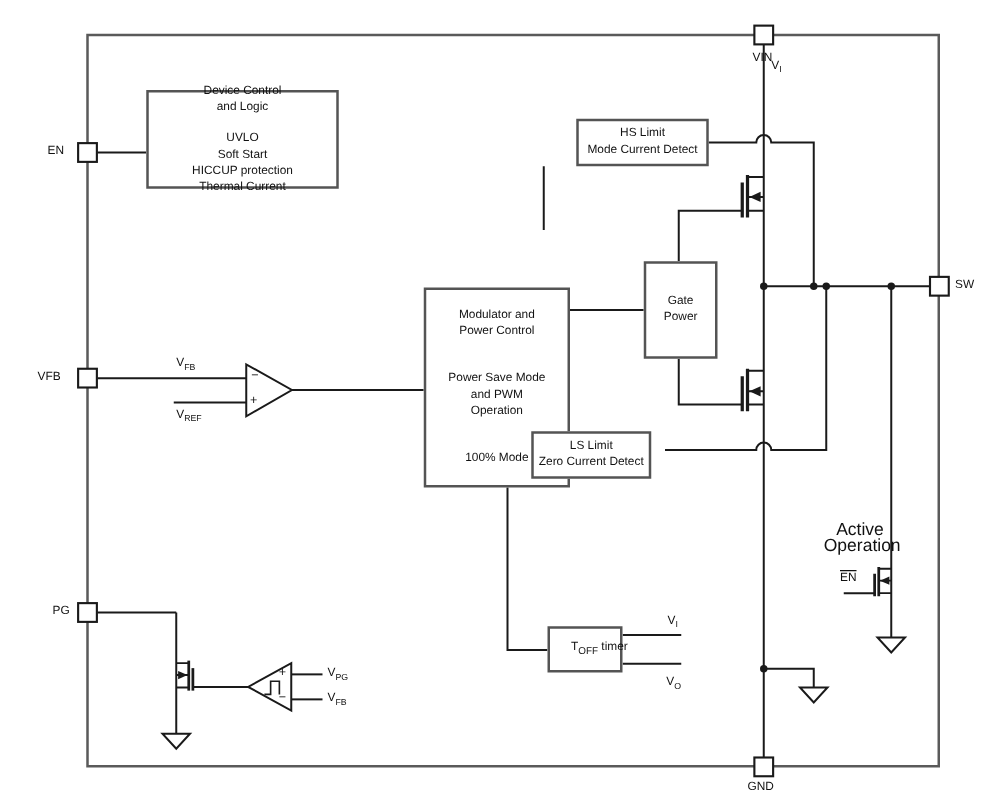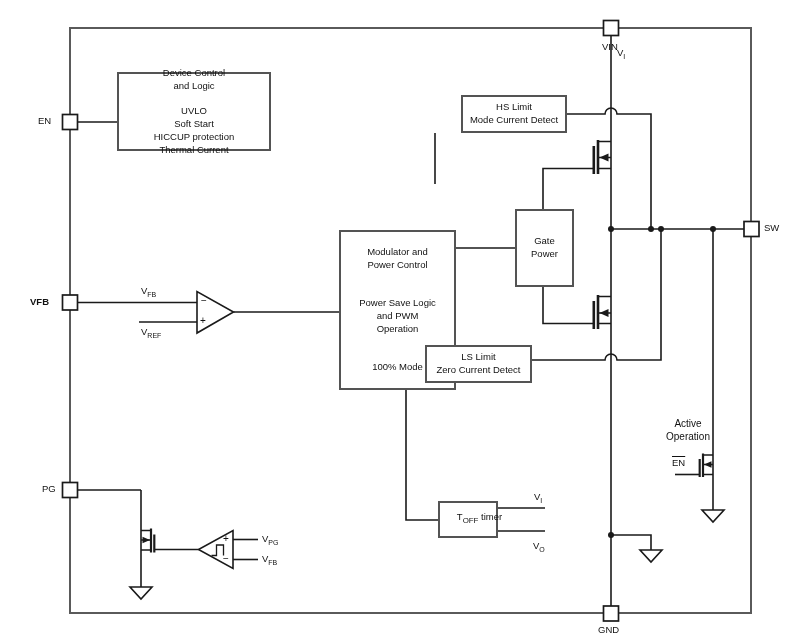--- a/index.html
+++ b/index.html
@@ -7,21 +7,21 @@
           font-family:"Liberation Sans",sans-serif;color:#111;overflow:hidden;}
   .canvas svg{position:absolute;left:0;top:0;}
   .block{position:absolute;border:2px solid #545454;background:#fff;box-sizing:border-box;
          display:flex;flex-direction:column;align-items:center;justify-content:center;
          font-size:9.5px;line-height:12.8px;text-align:center;z-index:2;}
   .block .ln{min-height:12.8px;white-space:nowrap;}
   .lbl{position:absolute;font-size:9.5px;line-height:11px;white-space:nowrap;z-index:3;}
   .lbl sub{font-size:7px;}
   .sign{position:absolute;font-size:10px;line-height:10px;z-index:3;}
   .overline{text-decoration:overline;}
-  .ad-label{position:absolute;width:58px;text-align:center;font-size:10px;line-height:13px;z-index:3;}
+  .ad-label{position:absolute;width:58px;text-align:center;font-size:14px;line-height:13px;z-index:3;}
 </style>
 </head>
 <body>
 
 <div class="canvas">
 
   <svg width="797" height="641" viewBox="0 0 797 641">
 
     <rect x="70" y="28" width="681" height="585" fill="none" stroke="#5a5a5a" stroke-width="2"></rect>
 
@@ -122,45 +122,45 @@
   <div class="block" style="left:425px;top:95px;width:106px;height:38px;margin-left:36px;">
     <div class="ln">HS Limit</div>
     <div class="ln">Mode Current Detect</div>
   </div>
 
   <div class="block" style="left:339px;top:184px;width:117px;height:160px;margin-top:46px;">
     <div class="ln">Modulator and</div>
     <div class="ln">Power Control</div>
     <div class="ln"></div>
     <div class="ln"></div>
-    <div class="ln">Power Save Logic</div>
+    <div class="ln">Power Save Mode</div>
     <div class="ln">and PWM</div>
     <div class="ln">Operation</div>
     <div class="ln"></div>
     <div class="ln"></div>
     <div class="ln">100% Mode</div>
   </div>
 
   <div class="block" style="left:515px;top:209px;width:59px;height:78px;">
     <div class="ln">Gate</div>
     <div class="ln">Power</div>
   </div>
 
-  <div class="block" style="left:425px;top:345px;width:107px;height:38px;">
+  <div class="block" style="left:425px;top:345px;width:96px;height:38px;">
     <div class="ln">LS Limit</div>
     <div class="ln">Zero Current Detect</div>
   </div>
 
   <div class="block" style="left:438px;top:501px;width:60px;height:37px;padding-left:23px;">
     <div class="ln"><span>T</span><sub>OFF</sub><span> timer</span></div>
   </div>
 
   <span class="lbl" style="left:602px;top:8px;margin-top:33px;">VIN</span>
   <span class="lbl" style="left:38px;top:115px;">EN</span>
-  <span class="lbl" style="left:30px;top:296px;font-weight:bold;">VFB</span>
+  <span class="lbl" style="left:30px;top:296px;">VFB</span>
   <span class="lbl" style="left:42px;top:483px;">PG</span>
   <span class="lbl" style="left:764px;top:222px;">SW</span>
   <span class="lbl" style="left:598px;top:624px;text-align:center;">GND</span>
 
   <span class="lbl" style="left:617px;top:47px;"><span>V</span><sub>I</sub></span>
 
   <span class="lbl" style="left:141px;top:285px;"><span>V</span><sub>FB</sub></span>
   <span class="lbl" style="left:141px;top:326px;"><span>V</span><sub>REF</sub></span>
   <span class="sign" style="left:201px;top:296px;">−</span>
   <span class="sign" style="left:200px;top:316px;">+</span>

